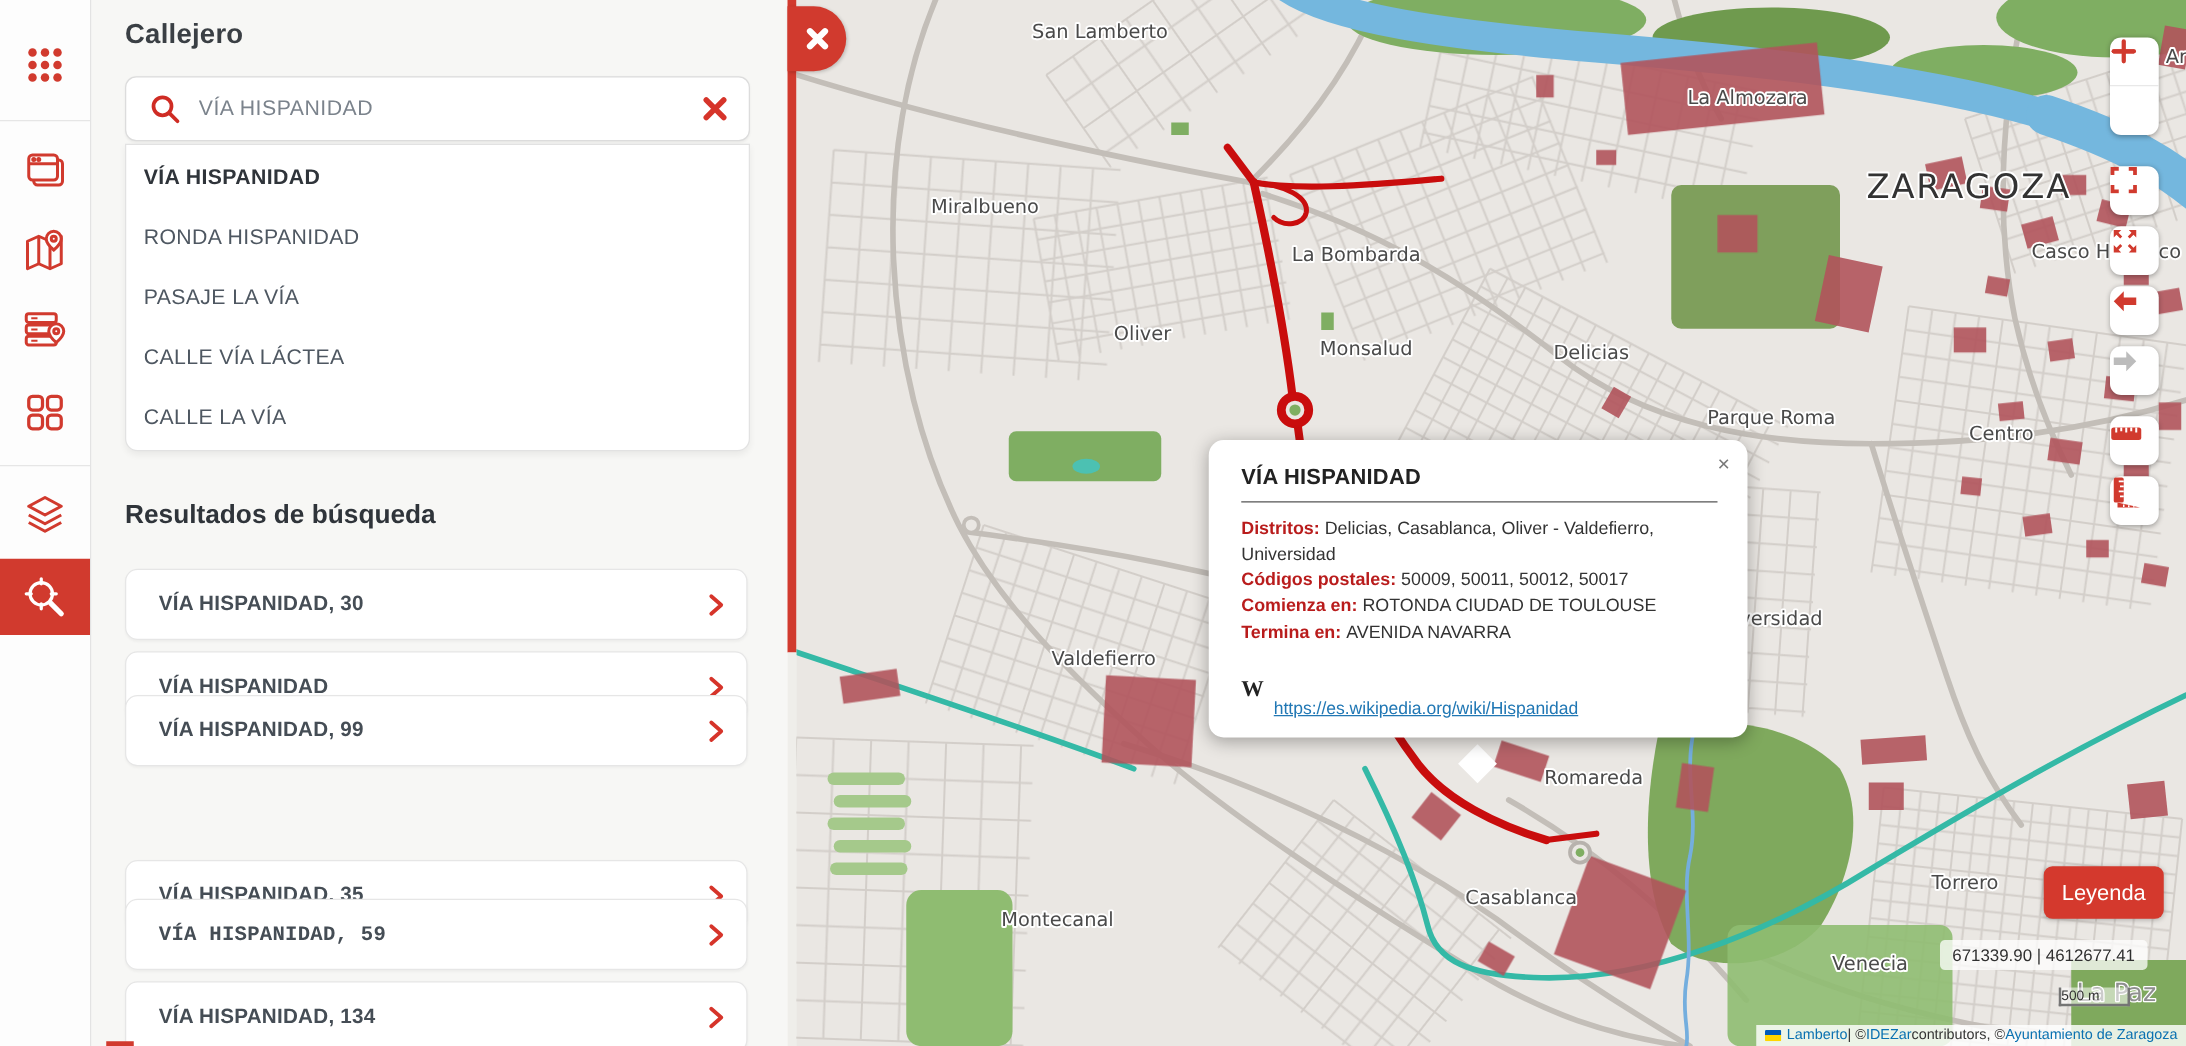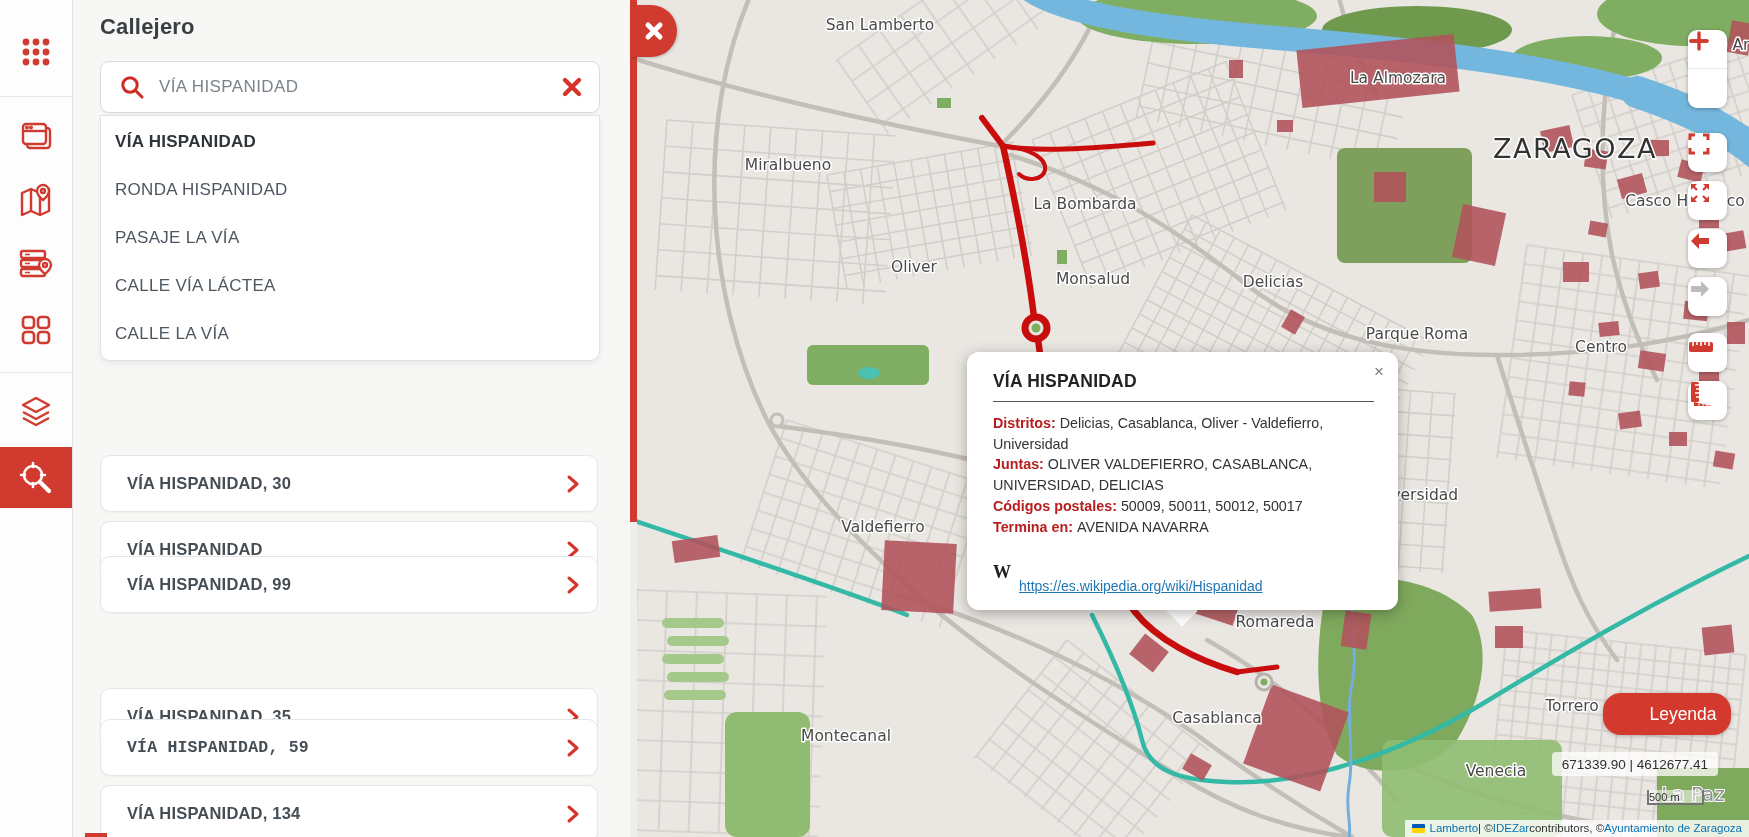--- a/index.html
+++ b/index.html
@@ -42,21 +42,21 @@
   .pfield b{color:#b91c1c;}
   #wiki-row{margin-top:13px;display:flex;align-items:center;}
   #wiki-w{font-family:"Liberation Serif","DejaVu Serif",serif;font-size:18px;color:#222;margin-right:8px;font-weight:600;}
   #wiki-link{font-size:14px;color:#2077b4;text-decoration:underline;margin-top:28px;}
   
   .ctl{position:absolute;left:1051px;width:39px;background:#fff;border-radius:9px;box-shadow:0 1px 4px rgba(0,0,0,.3);z-index:12;}
   .ctl-btn{width:39px;height:39px;display:flex;align-items:center;justify-content:center;cursor:pointer;}
   #zoomgroup{top:30px;height:78px;}
   #zoomgroup .ctl-btn:first-child{border-bottom:1px solid #e8e8e8;box-sizing:border-box;}
   
-  #legend-btn{position:absolute;right:18px;top:693px;width:96px;height:42px;background:#d4392d;border-radius:18px;color:#fff;font-size:17.5px;display:flex;align-items:center;justify-content:center;z-index:12;cursor:pointer;box-shadow:0 1px 4px rgba(0,0,0,.25);padding-left:32px;}
+  #legend-btn{position:absolute;right:18px;top:693px;width:96px;height:42px;background:#d4392d;border-radius:7px;color:#fff;font-size:17.5px;display:flex;align-items:center;justify-content:center;z-index:12;cursor:pointer;box-shadow:0 1px 4px rgba(0,0,0,.25);}
   #coords{position:absolute;right:31px;top:752px;height:24px;background:rgba(255,255,255,.75);border-radius:4px;padding:0 10px;display:flex;align-items:center;font-size:13.5px;color:#2f2f2f;z-index:12;}
   #scalebar{position:absolute;right:45px;top:790px;width:57px;height:15px;background:rgba(255,255,255,.55);border:2px solid #757575;border-top:none;font-size:11px;color:#333;text-align:left;line-height:14px;box-sizing:border-box;z-index:12;}
   #attrib{position:absolute;right:0;bottom:0;background:rgba(255,255,255,.82);padding:2px 7px 3px 7px;font-size:11.5px;color:#333;z-index:12;white-space:nowrap;display:flex;align-items:center;}
   #attrib a{color:#0a71b1;text-decoration:none;}
   #flag{display:inline-block;width:13px;height:9px;margin-right:4px;border-radius:1px;overflow:hidden;}
   #flag .b{display:block;width:13px;height:4.5px;background:#005bbb;}
   #flag .y{display:block;width:13px;height:4.5px;background:#ffd500;}
 </style>
 </head>
 <body>
@@ -145,20 +145,21 @@
   </div>
 
   <div id="dropdown">
       <div class="dd-item first">VÍA HISPANIDAD</div>
       <div class="dd-item">RONDA HISPANIDAD</div>
       <div class="dd-item">PASAJE LA VÍA</div>
       <div class="dd-item">CALLE VÍA LÁCTEA</div>
       <div class="dd-item">CALLE LA VÍA</div>
     </div>
 
+  <div id="results-title">Resultados de búsqueda</div>
   <div id="results">
       <div class="card" style="top: 455px;">
         <span class="lbl">VÍA HISPANIDAD, 30</span>
         <svg width="16" height="20" viewBox="0 0 16 20" class="chev">
           <path d="M4 3 L12 10 L4 17" fill="none" stroke="#d6342a" stroke-width="3" stroke-linecap="round" stroke-linejoin="round"></path>
         </svg>
       </div>
       <div class="card" style="top: 521px;">
         <span class="lbl">VÍA HISPANIDAD</span>
         <svg width="16" height="20" viewBox="0 0 16 20" class="chev">
@@ -367,22 +368,22 @@
       </g>
   </svg>
 
   <div id="popup-tail"></div>
   <div id="popup">
     <h3>VÍA HISPANIDAD</h3>
     <span id="popup-close">×</span>
     <hr>
     <div id="popup-fields">
         <div class="pfield"><b>Distritos: </b>Delicias, Casablanca, Oliver - Valdefierro, Universidad</div>
-        <div class="pfield"><b>Juntas: </b>OLIVER VALDEFIERRO, CASABLANCA, UNIVERSIDAD, DELICIAS</div>
         <div class="pfield"><b>Códigos postales: </b>50009, 50011, 50012, 50017</div>
+        <div class="pfield"><b>Comienza en: </b>ROTONDA CIUDAD DE TOULOUSE</div>
         <div class="pfield"><b>Termina en: </b>AVENIDA NAVARRA</div>
       </div>
     <div id="wiki-row">
       <span id="wiki-w">W</span>
       <a id="wiki-link" href="#">https://es.wikipedia.org/wiki/Hispanidad</a>
     </div>
   </div>
 
   <div class="ctl" id="zoomgroup">
     <div class="ctl-btn">

